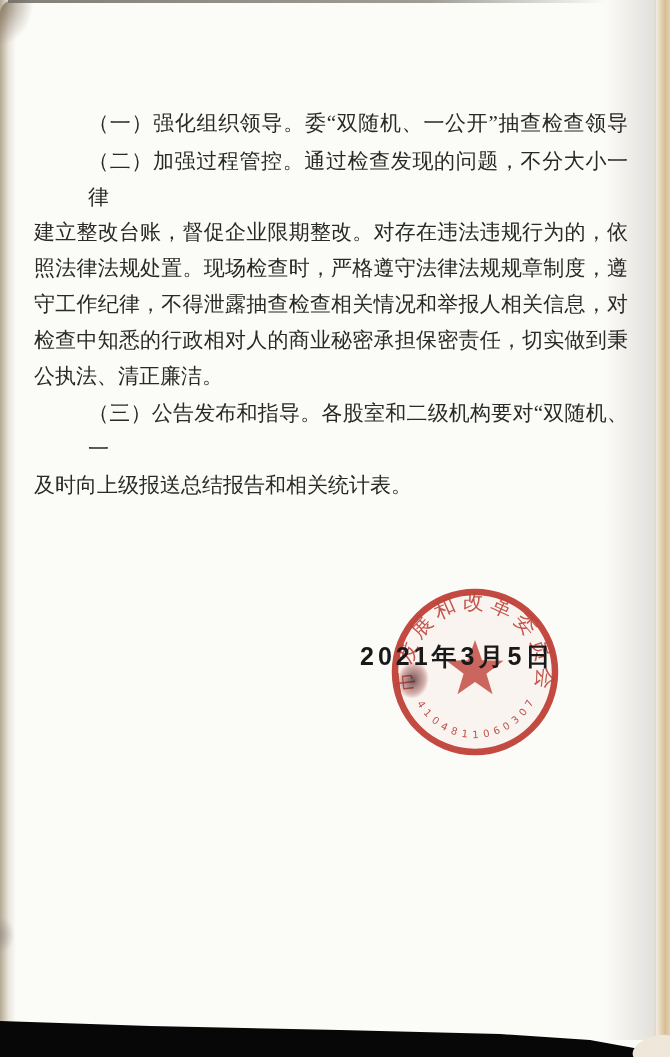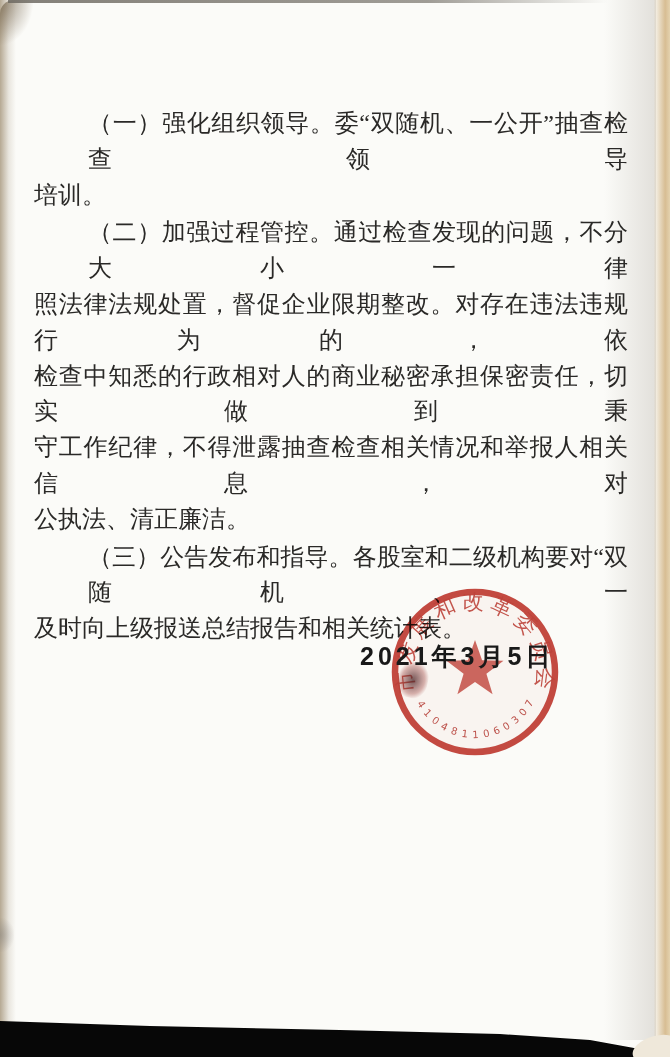--- a/index.html
+++ b/index.html
@@ -47,21 +47,21 @@
   .text-block{
     position:absolute;left:34px;top:106px;width:594px;z-index:4;
     color:#262524;
   }
   .heading{
     font-family:"Liberation Sans","DejaVu Sans",sans-serif;
     font-weight:bold;font-size:21px;letter-spacing:1.5px;
     padding-left:54px;line-height:38px;color:#1e1d1c;
   }
   .line{
-    font-size:24px;line-height:35.8px;white-space:nowrap;
+    font-size:21px;line-height:35.8px;white-space:nowrap;
     color:#2a2927;
   }
   .line.full{
     white-space:normal;
     text-align:justify;text-align-last:justify;
     text-justify:inter-character;
   }
   .line.indent{padding-left:54px;}
   .gap{height:2px;}
   
@@ -87,26 +87,26 @@
 
 <div class="edge-left"></div>
 <div class="corner-top-left"></div>
 <div class="edge-top"></div>
 <div class="shadow-right-inner"></div>
 <div class="edge-right-tan"></div>
 <div class="smudge-left-mid"></div>
 
 <div class="text-block">
   <div class="line full indent">（一）强化组织领导。委“双随机、一公开”抽查检查领导</div>
-  <div class="line">培训。</div>
   <div class="gap"></div>
   <div class="line full indent">（二）加强过程管控。通过检查发现的问题，不分大小一律</div>
-  <div class="line full">照法律法规处置，督促企业限期整改。对存在违法违规行为的，依</div>
+  <div class="line full">建立整改台账，督促企业限期整改。对存在违法违规行为的，依</div>
+  <div class="line full">照法律法规处置。现场检查时，严格遵守法律法规规章制度，遵</div>
+  <div class="line full">守工作纪律，不得泄露抽查检查相关情况和举报人相关信息，对</div>
   <div class="line full">检查中知悉的行政相对人的商业秘密承担保密责任，切实做到秉</div>
-  <div class="line full">守工作纪律，不得泄露抽查检查相关情况和举报人相关信息，对</div>
   <div class="line">公执法、清正廉洁。</div>
   <div class="gap"></div>
   <div class="line full indent">（三）公告发布和指导。各股室和二级机构要对“双随机、一</div>
   <div class="line">及时向上级报送总结报告和相关统计表。</div>
 </div>
 
 <div class="seal">
   <svg width="200" height="200" viewBox="0 0 200 200">
     <defs>
       <path id="arcTop" d="M 40.8 121.5 A 63 63 0 1 1 159.2 121.5" fill="none"></path>

